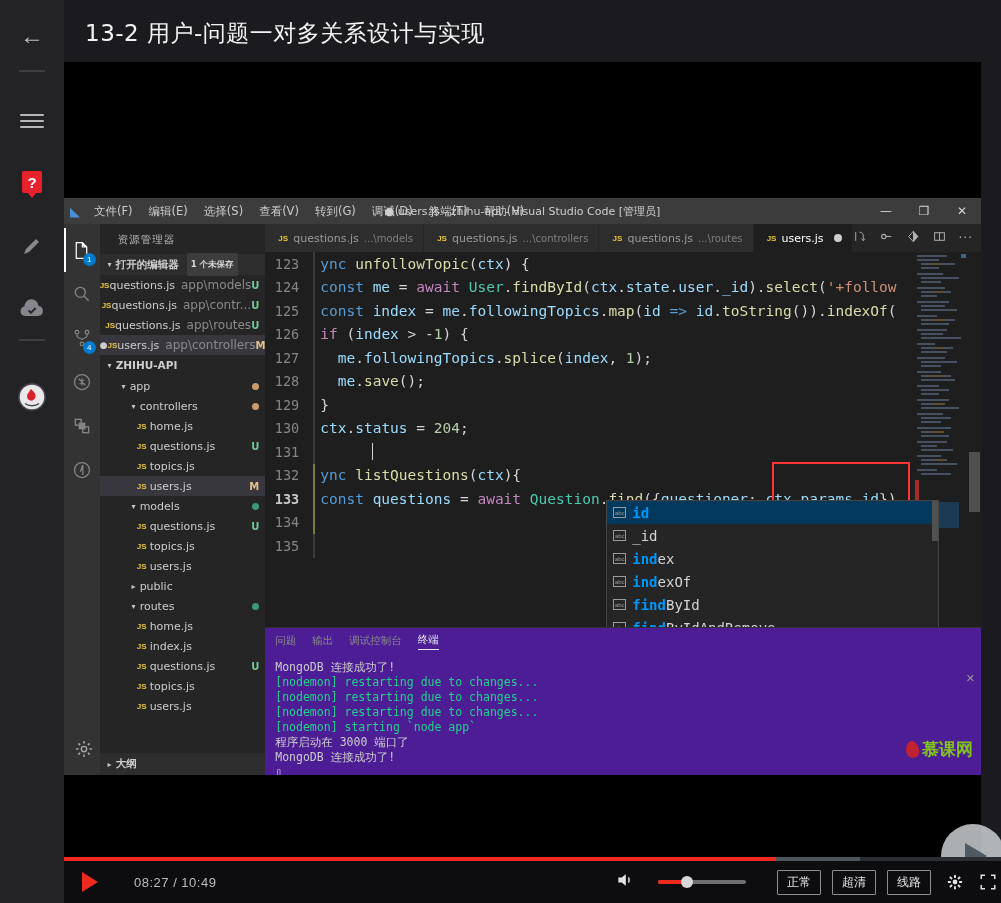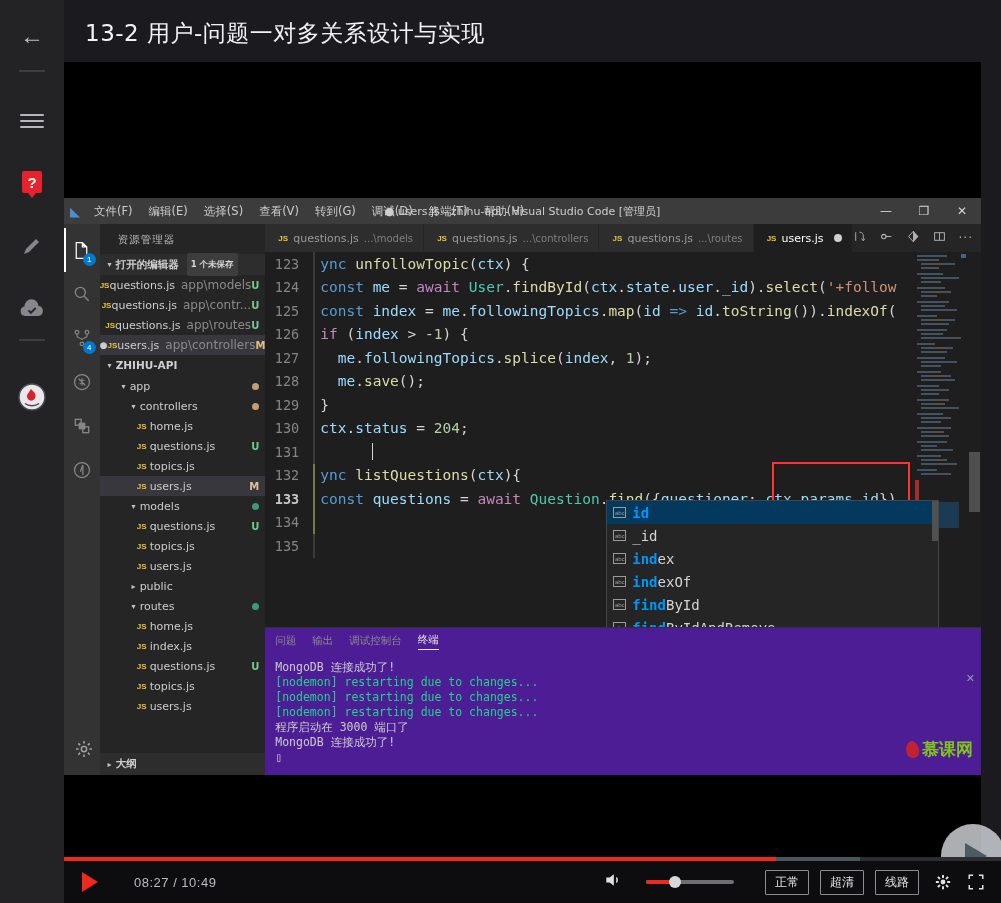--- a/index.html
+++ b/index.html
@@ -138,21 +138,21 @@
 
   
   #ctrls { position:absolute; left:64px; top:857px; width:937px; height:46px; background:#0d0d0f; }
   #pbar { position:absolute; left:0; top:0; width:937px; height:4px; background:#2a2d31; }
   #pbuf { position:absolute; left:0; top:0; height:4px; background:#4a555c; }
   #pplay { position:absolute; left:0; top:0; height:4px; background:#ee2a1f; }
   #cbtns { position:absolute; left:0; top:4px; width:937px; height:42px; display:flex; align-items:center;justify-content:space-between; }
   #playtri { width:0; height:0; border-left:16px solid #ee2a1f; border-top:10px solid transparent;
              border-bottom:10px solid transparent; margin-left:18px;}
   #ptime { margin-left:36px; color:#b9bcc0; font-size:13px; font-family:"Liberation Sans",sans-serif; letter-spacing:.5px;}
-  #cright { margin-left:auto; display:flex; align-items:center; gap:0; padding-right:16px; }
+  #cright { margin-left:auto; display:flex; align-items:center; gap:0; padding-right:4px; }
   #volwrap { display:flex; align-items:center; margin-right:20px; }
   .volslider { position:relative; width:88px; height:4px; background:#6d6f72; border-radius:2px; margin-left:22px;}
   .volfill { position:absolute; left:0; top:0; height:4px; width:28px; background:#ee2a1f; border-radius:2px;}
   .volknob { position:absolute; left:23px; top:-4px; width:12px; height:12px; border-radius:50%; background:#d8d8d8;}
   .qbtn { border:1px solid #8b8d90; color:#e3e4e6; font-size:12px; padding:3px 9px; margin-left:11px;
           font-family:"DejaVu Sans","Liberation Sans",sans-serif; border-radius:1px;}
   .cico { margin-left:15px; color:#e0e1e3; display:flex; align-items:center; }
 </style>
 </head>
 <body>
@@ -582,20 +582,21 @@
               <span class="pt">问题</span>
               <span class="pt">输出</span>
               <span class="pt">调试控制台</span>
               <span class="pt active">终端</span>
             </div>
             <div id="pterm">
                 <div class="twhite">MongoDB 连接成功了!</div>
                 <div class="tgreen">[nodemon] restarting due to changes...</div>
                 <div class="tgreen">[nodemon] restarting due to changes...</div>
                 <div class="tgreen">[nodemon] restarting due to changes...</div>
+                <div class="tgreen">[nodemon] starting `node app`</div>
                 <div class="twhite">程序启动在 3000 端口了</div>
                 <div class="twhite">MongoDB 连接成功了!</div>
                 <div class="twhite">▯</div>
               </div>
             <div id="pclose">✕</div>
           </div>
 
         </div>
       </div>
 

